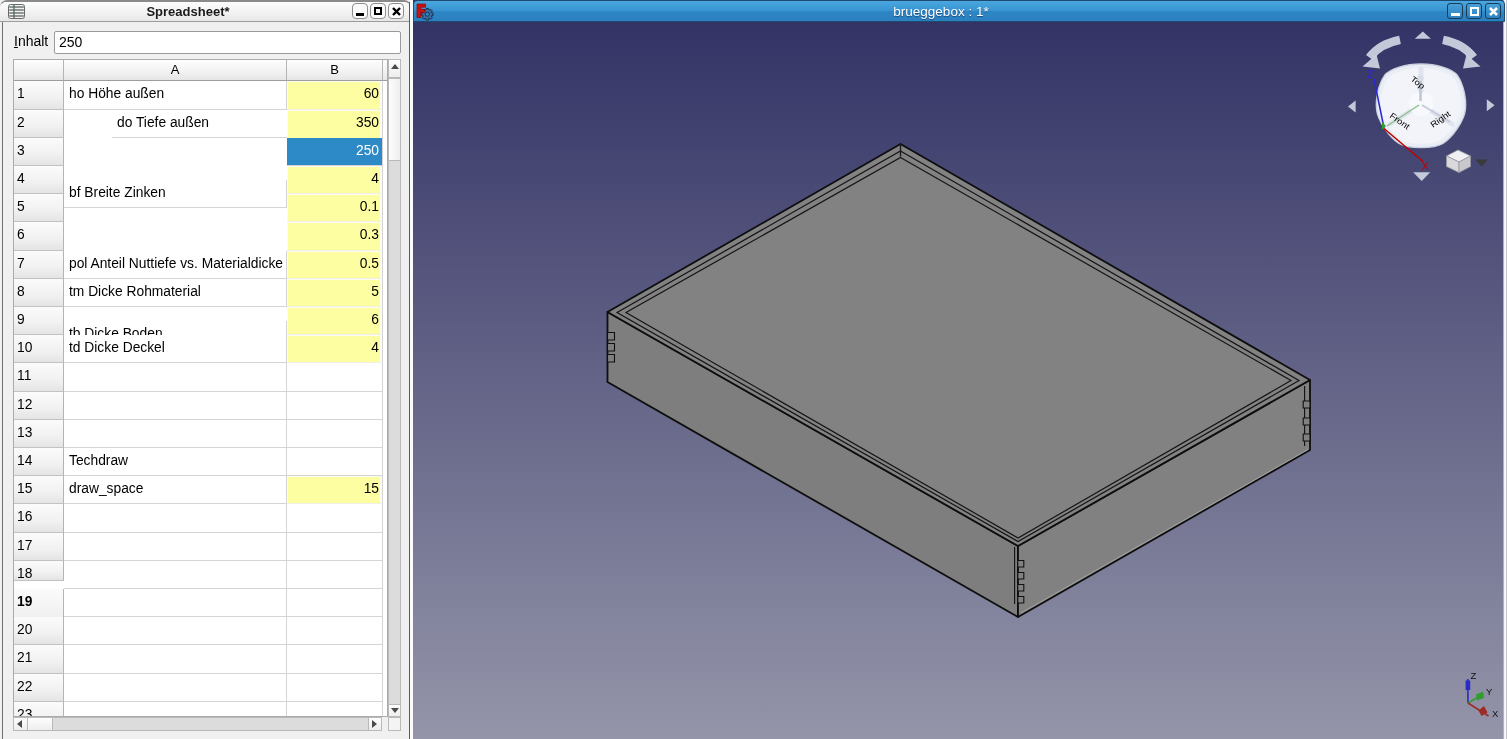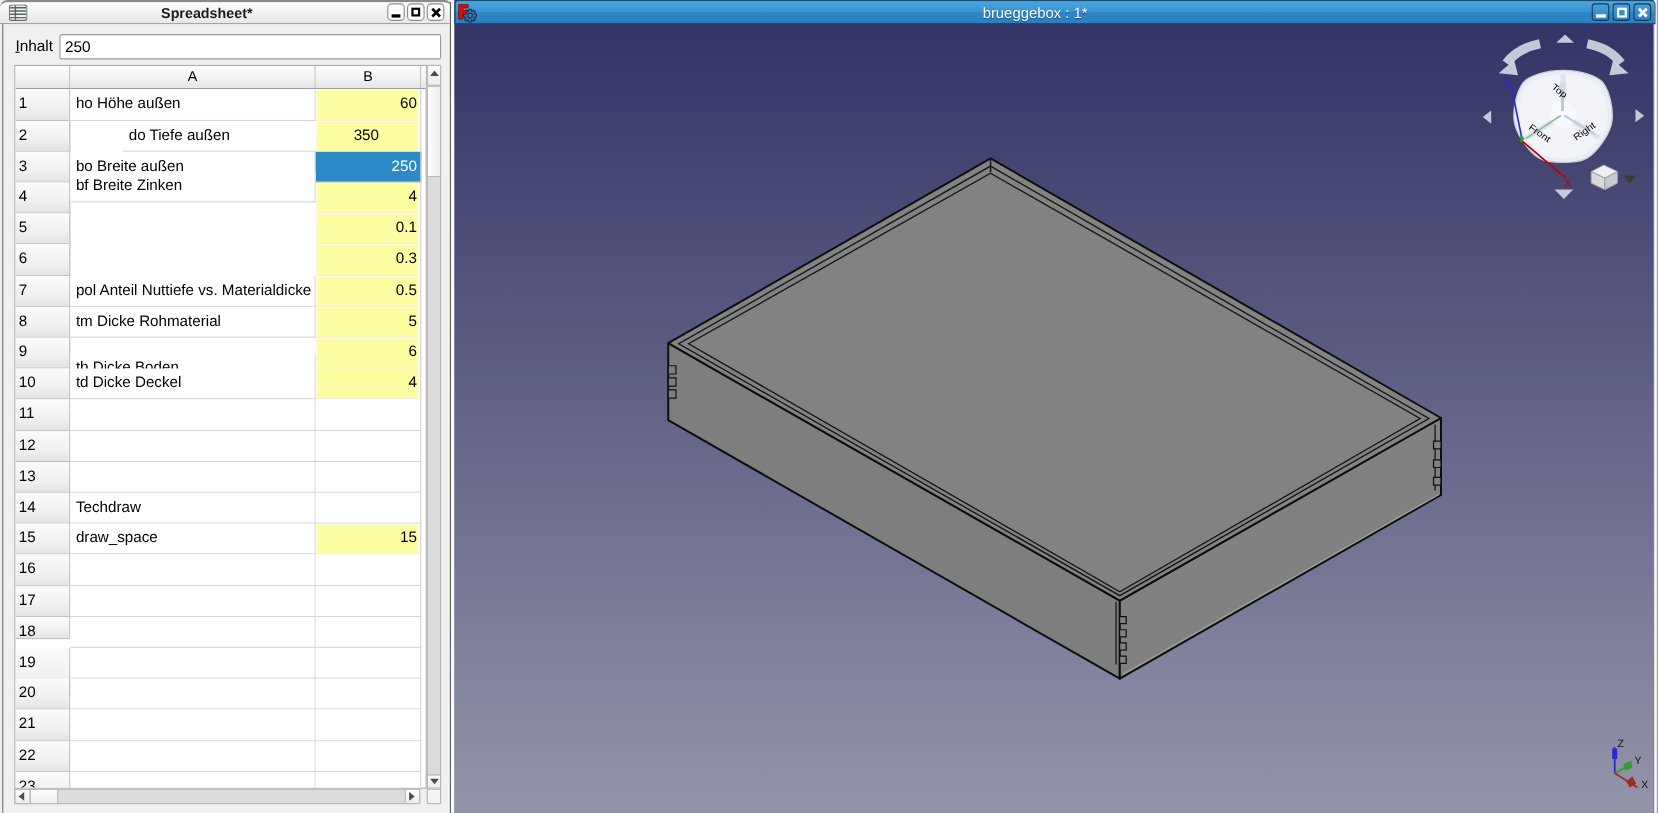--- a/index.html
+++ b/index.html
@@ -89,26 +89,25 @@
 <div class="abs" id="tbl">
 <div class="hdr" style="left:0;width:50px;"></div>
 <div class="hdr" style="left:50px;width:223px;">A</div>
 <div class="hdr" style="left:273px;width:96px;">B</div>
 <div class="hdr" style="left:369px;width:6px;border-right:none;"></div>
 <div class="rowhdr" style="top:21px;height:29px;">1</div>
 <div class="ca" style="top:21px;height:29px;">ho Höhe außen</div>
 <div class="cb y" style="top:21px;height:29px;">60</div>
 <div class="rowhdr" style="top:50px;height:28px;">2</div>
 <div class="ca" style="top:50px;height:28px;margin-left:48px;">do Tiefe außen</div>
-<div class="cb y" style="top:50px;height:36px;text-align:center;">350</div>
+<div class="cb y" style="top:50px;height:36px;">350</div>
 <div class="rowhdr" style="top:78px;height:28px;">3</div>
-<div class="ca" style="top:78px;height:28px;">bo Breite außen</div>
 <div class="cb sel" style="top:78px;height:28px;">250</div>
 <div class="rowhdr" style="top:106px;height:28px;">4</div>
-<div class="ca" style="top:96px;height:28px;">bf Breite Zinken</div>
+<div class="ca" style="top:120px;height:28px;">bf Breite Zinken</div>
 <div class="cb y" style="top:106px;height:28px;">4</div>
 <div class="rowhdr" style="top:134px;height:28px;">5</div>
 <div class="cb y" style="top:134px;height:28px;">0.1</div>
 <div class="rowhdr" style="top:162px;height:29px;">6</div>
 <div class="cb y" style="top:162px;height:29px;">0.3</div>
 <div class="rowhdr" style="top:191px;height:28px;">7</div>
 <div class="ca" style="top:191px;height:28px;">pol Anteil Nuttiefe vs. Materialdicke</div>
 <div class="cb y" style="top:191px;height:28px;">0.5</div>
 <div class="rowhdr" style="top:219px;height:28px;">8</div>
 <div class="ca" style="top:219px;height:28px;">tm Dicke Rohmaterial</div>
@@ -136,21 +135,21 @@
 <div class="cb y" style="top:416px;height:28px;">15</div>
 <div class="rowhdr" style="top:444px;height:29px;">16</div>
 <div class="ca" style="top:444px;height:29px;"></div>
 <div class="cb" style="top:444px;height:29px;"></div>
 <div class="rowhdr" style="top:473px;height:28px;">17</div>
 <div class="ca" style="top:473px;height:28px;"></div>
 <div class="cb" style="top:473px;height:28px;"></div>
 <div class="rowhdr" style="top:501px;height:20px;">18</div>
 <div class="ca" style="top:501px;height:28px;"></div>
 <div class="cb" style="top:501px;height:28px;"></div>
-<div class="rowhdr" style="top:529px;height:44px;">19</div>
+<div class="rowhdr" style="top:529px;height:44px;font-weight:bold;">19</div>
 <div class="ca" style="top:529px;height:28px;"></div>
 <div class="cb" style="top:529px;height:28px;"></div>
 <div class="rowhdr" style="top:557px;height:28px;">20</div>
 <div class="ca" style="top:557px;height:28px;"></div>
 <div class="cb" style="top:557px;height:28px;"></div>
 <div class="rowhdr" style="top:585px;height:29px;">21</div>
 <div class="ca" style="top:585px;height:29px;"></div>
 <div class="cb" style="top:585px;height:29px;"></div>
 <div class="rowhdr" style="top:614px;height:28px;">22</div>
 <div class="ca" style="top:614px;height:28px;"></div>

